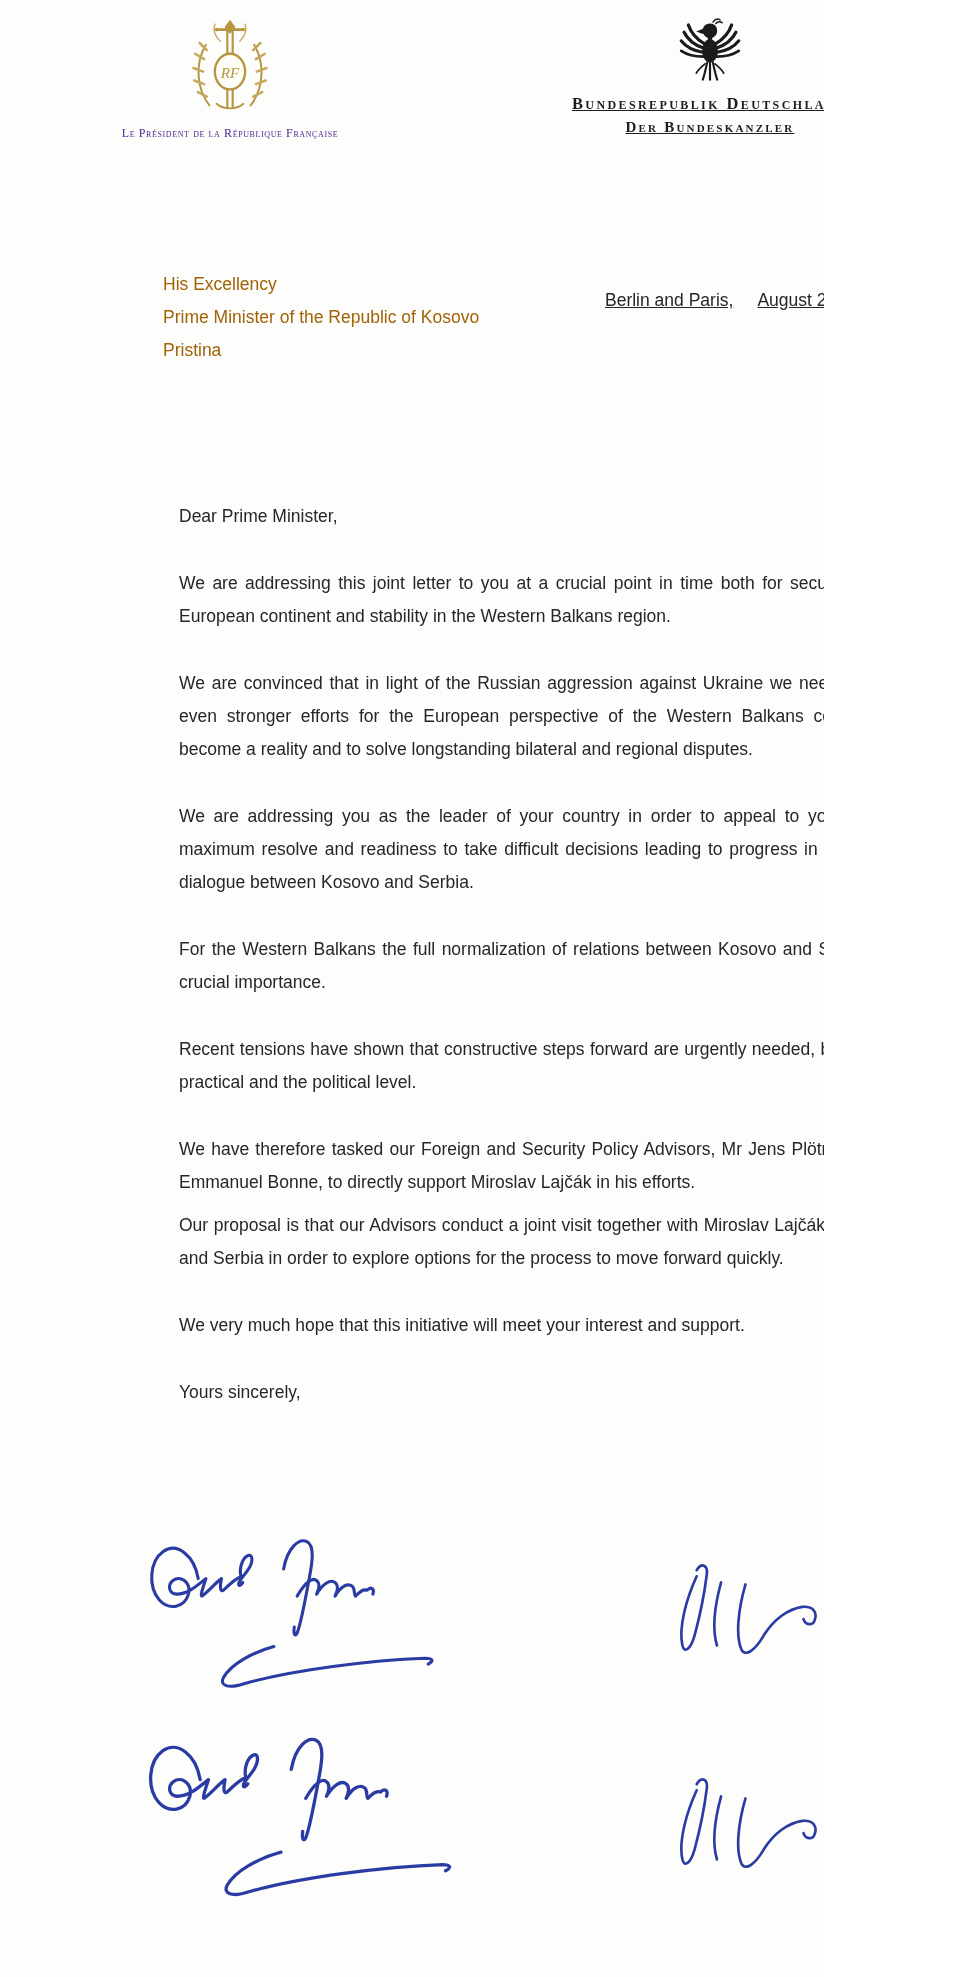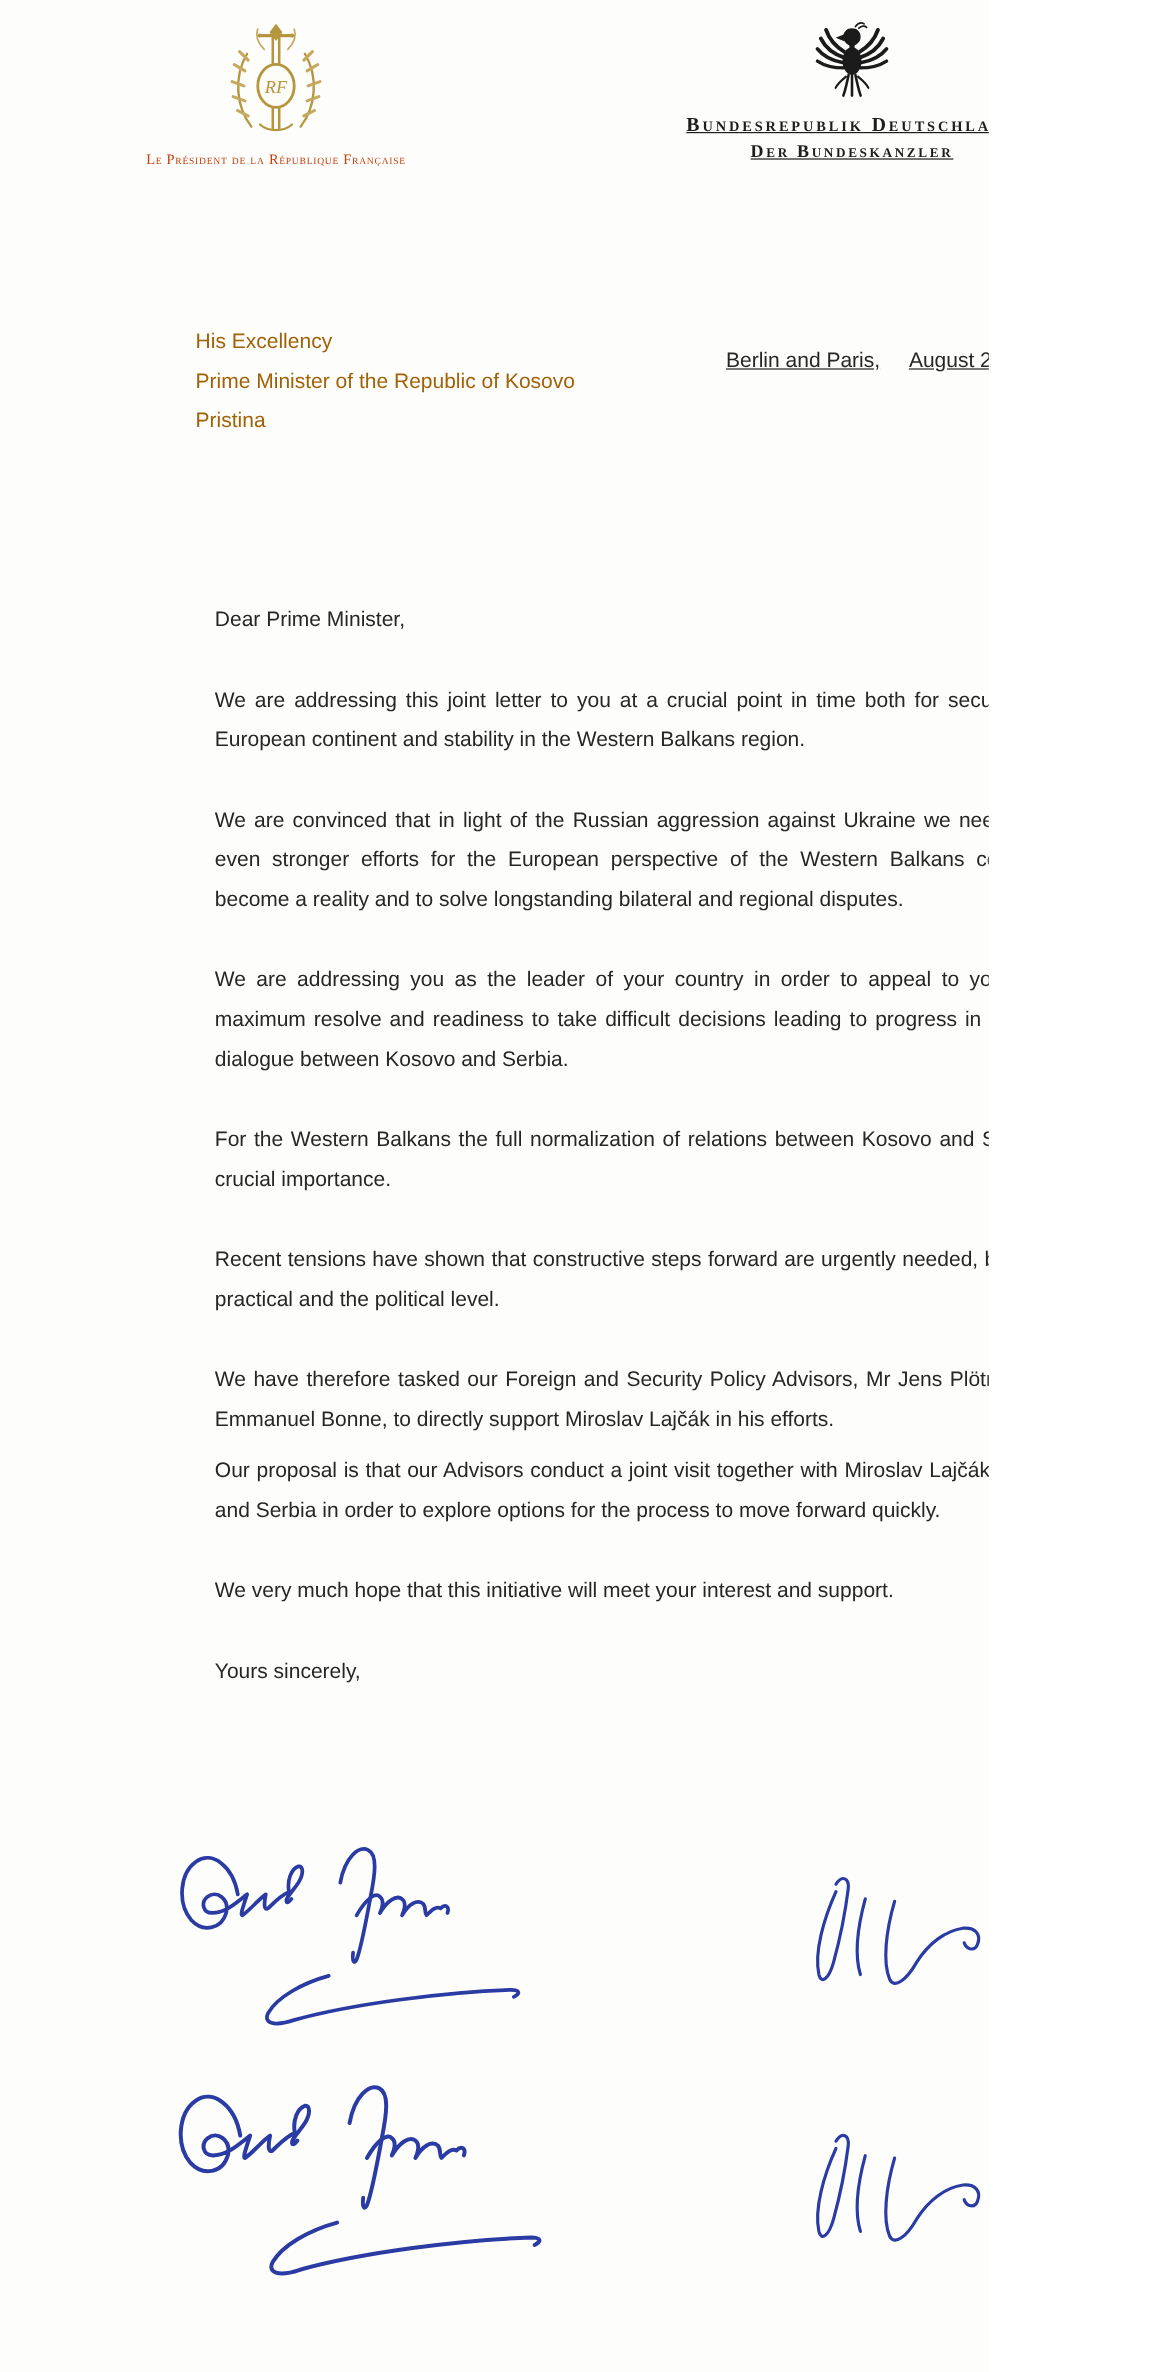--- a/index.html
+++ b/index.html
@@ -19,21 +19,21 @@
     position:absolute; left:100px; top:18px; width:260px;
     text-align:center;
   }
   .fr-emblem-svg { display:block; margin:0 auto; }
   .fr-caption {
     margin-top:8px;
     font-family:"Liberation Serif","DejaVu Serif",serif;
     font-variant:small-caps;
     font-size:12px;
     letter-spacing:0.6px;
-    color:#c2410c;
+    color:#4c1d95;
     white-space:nowrap;
   }
 
   
   .letterhead-de {
     position:absolute; left:520px; top:12px; width:380px;
     text-align:center;
     font-family:"Liberation Serif","DejaVu Serif",serif;
     color:#1d1d1d;
     text-decoration:underline;

